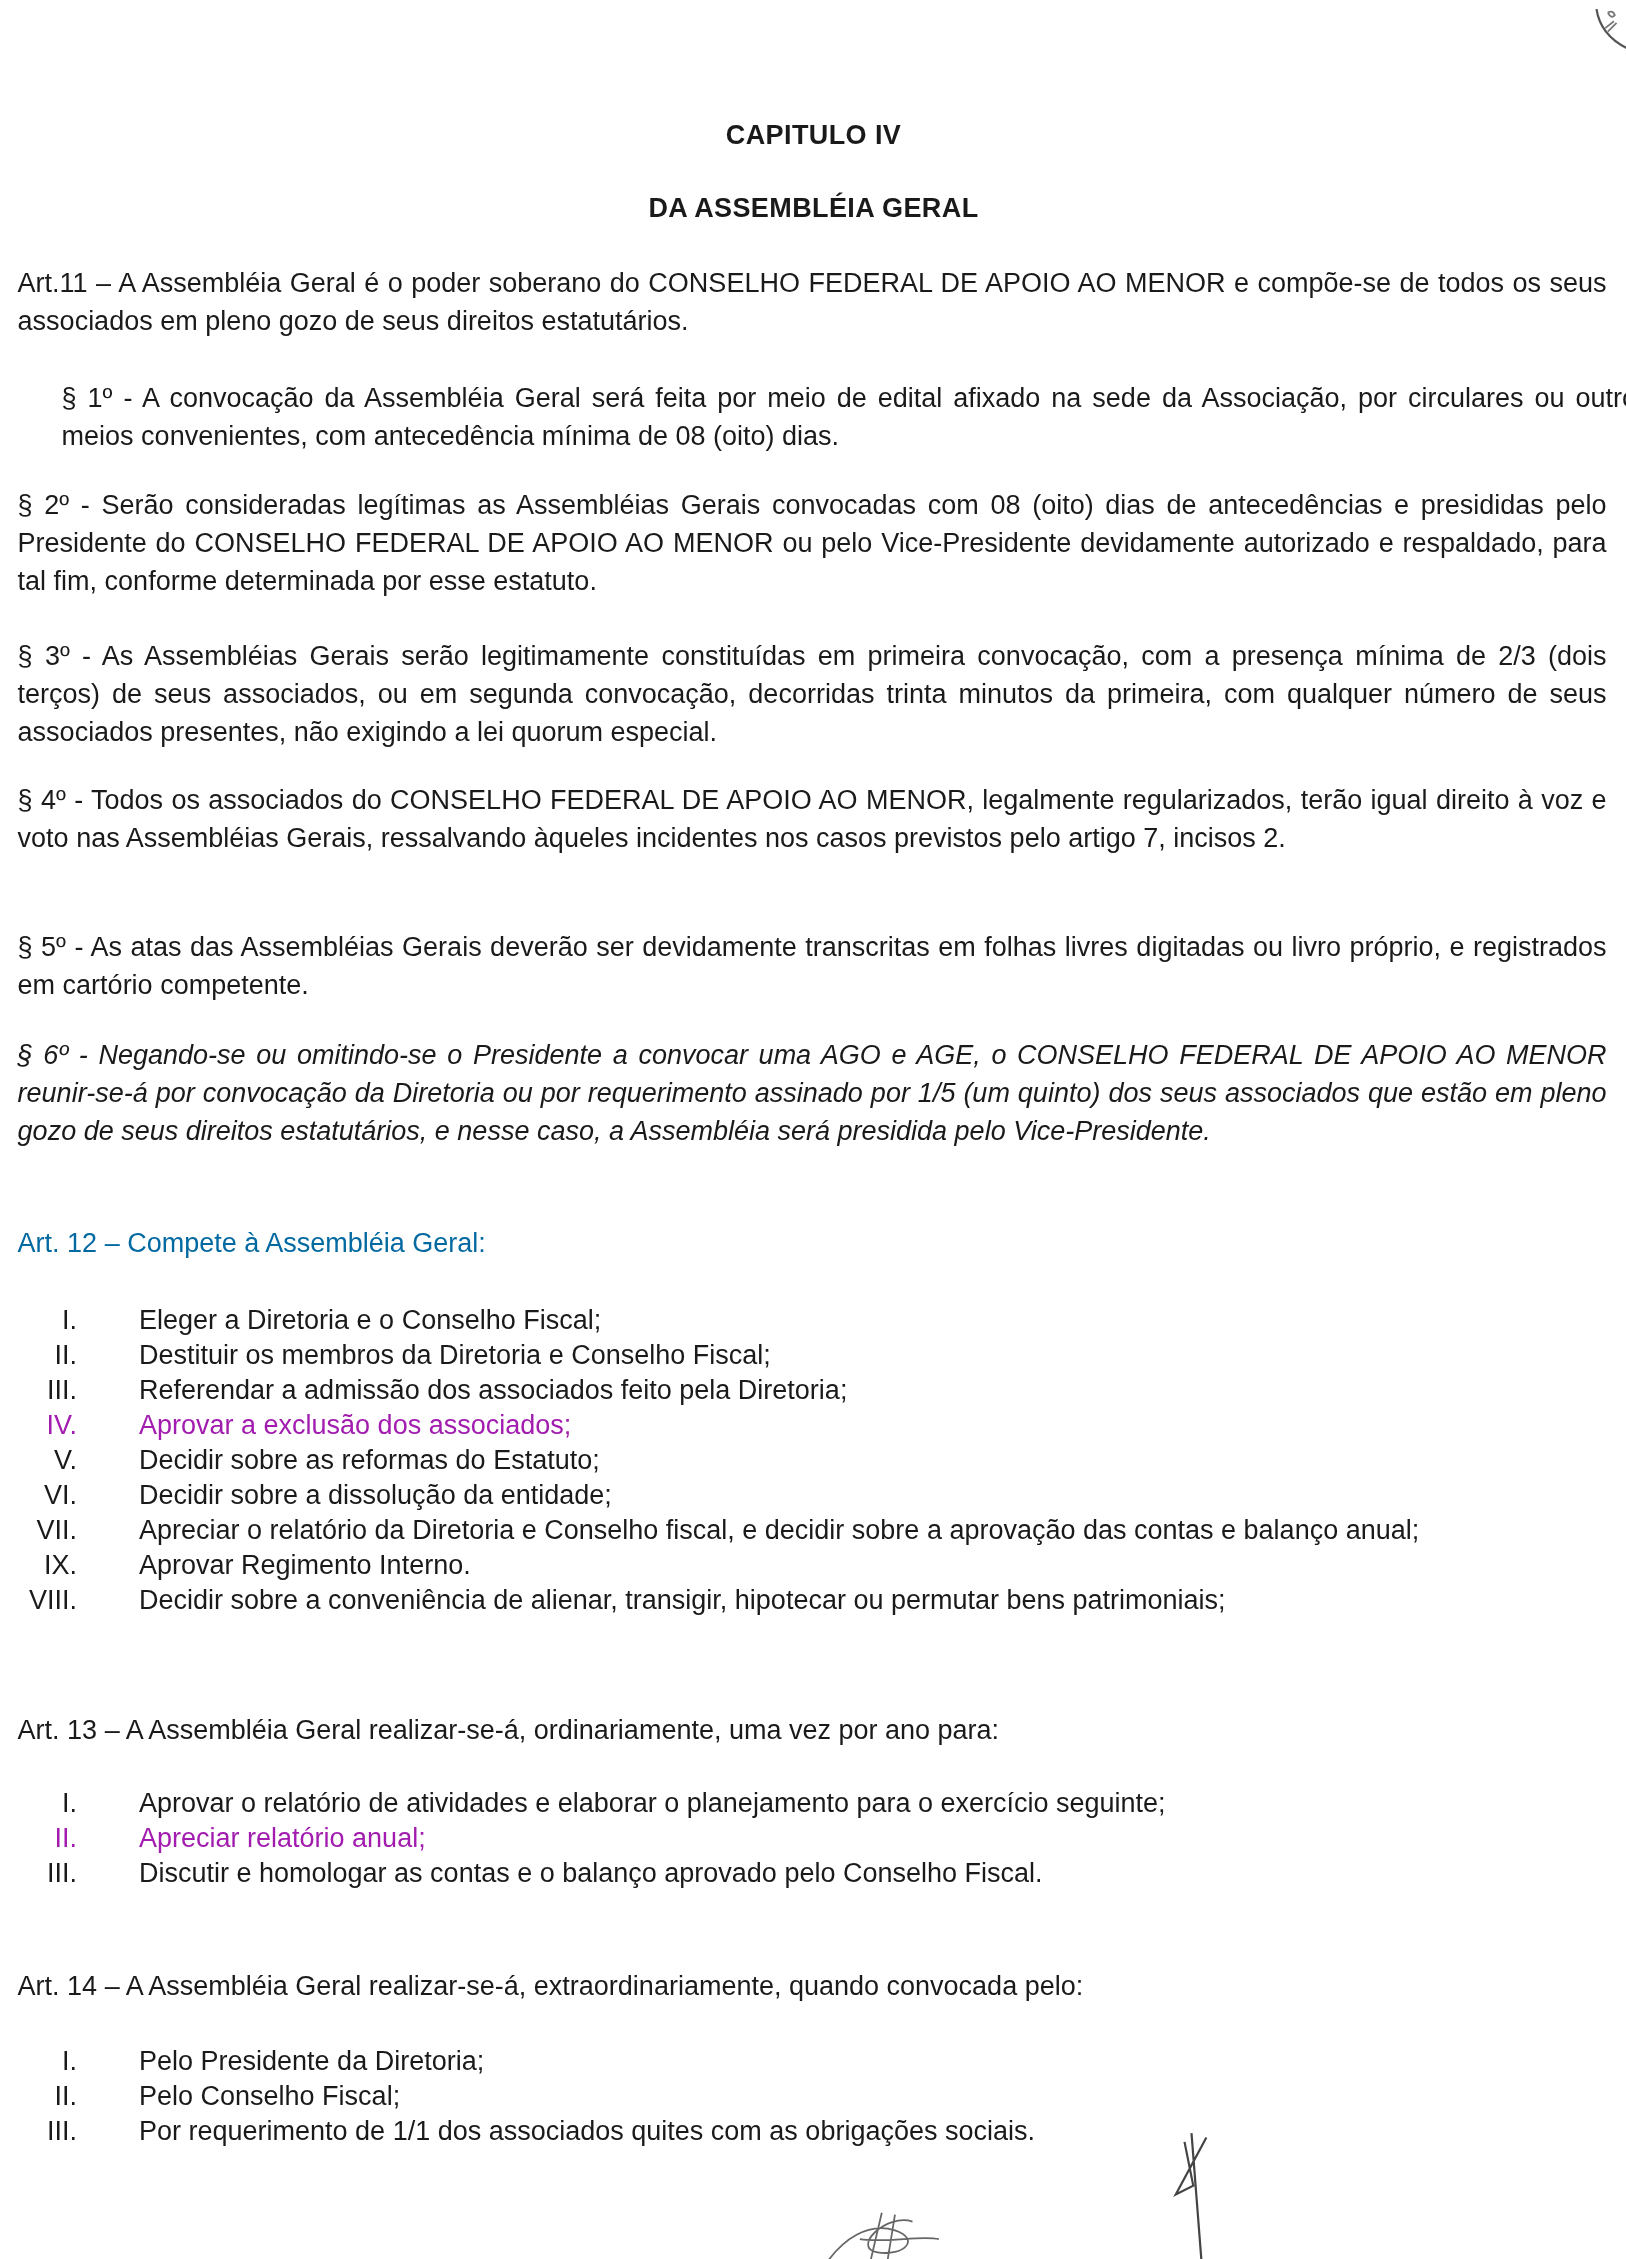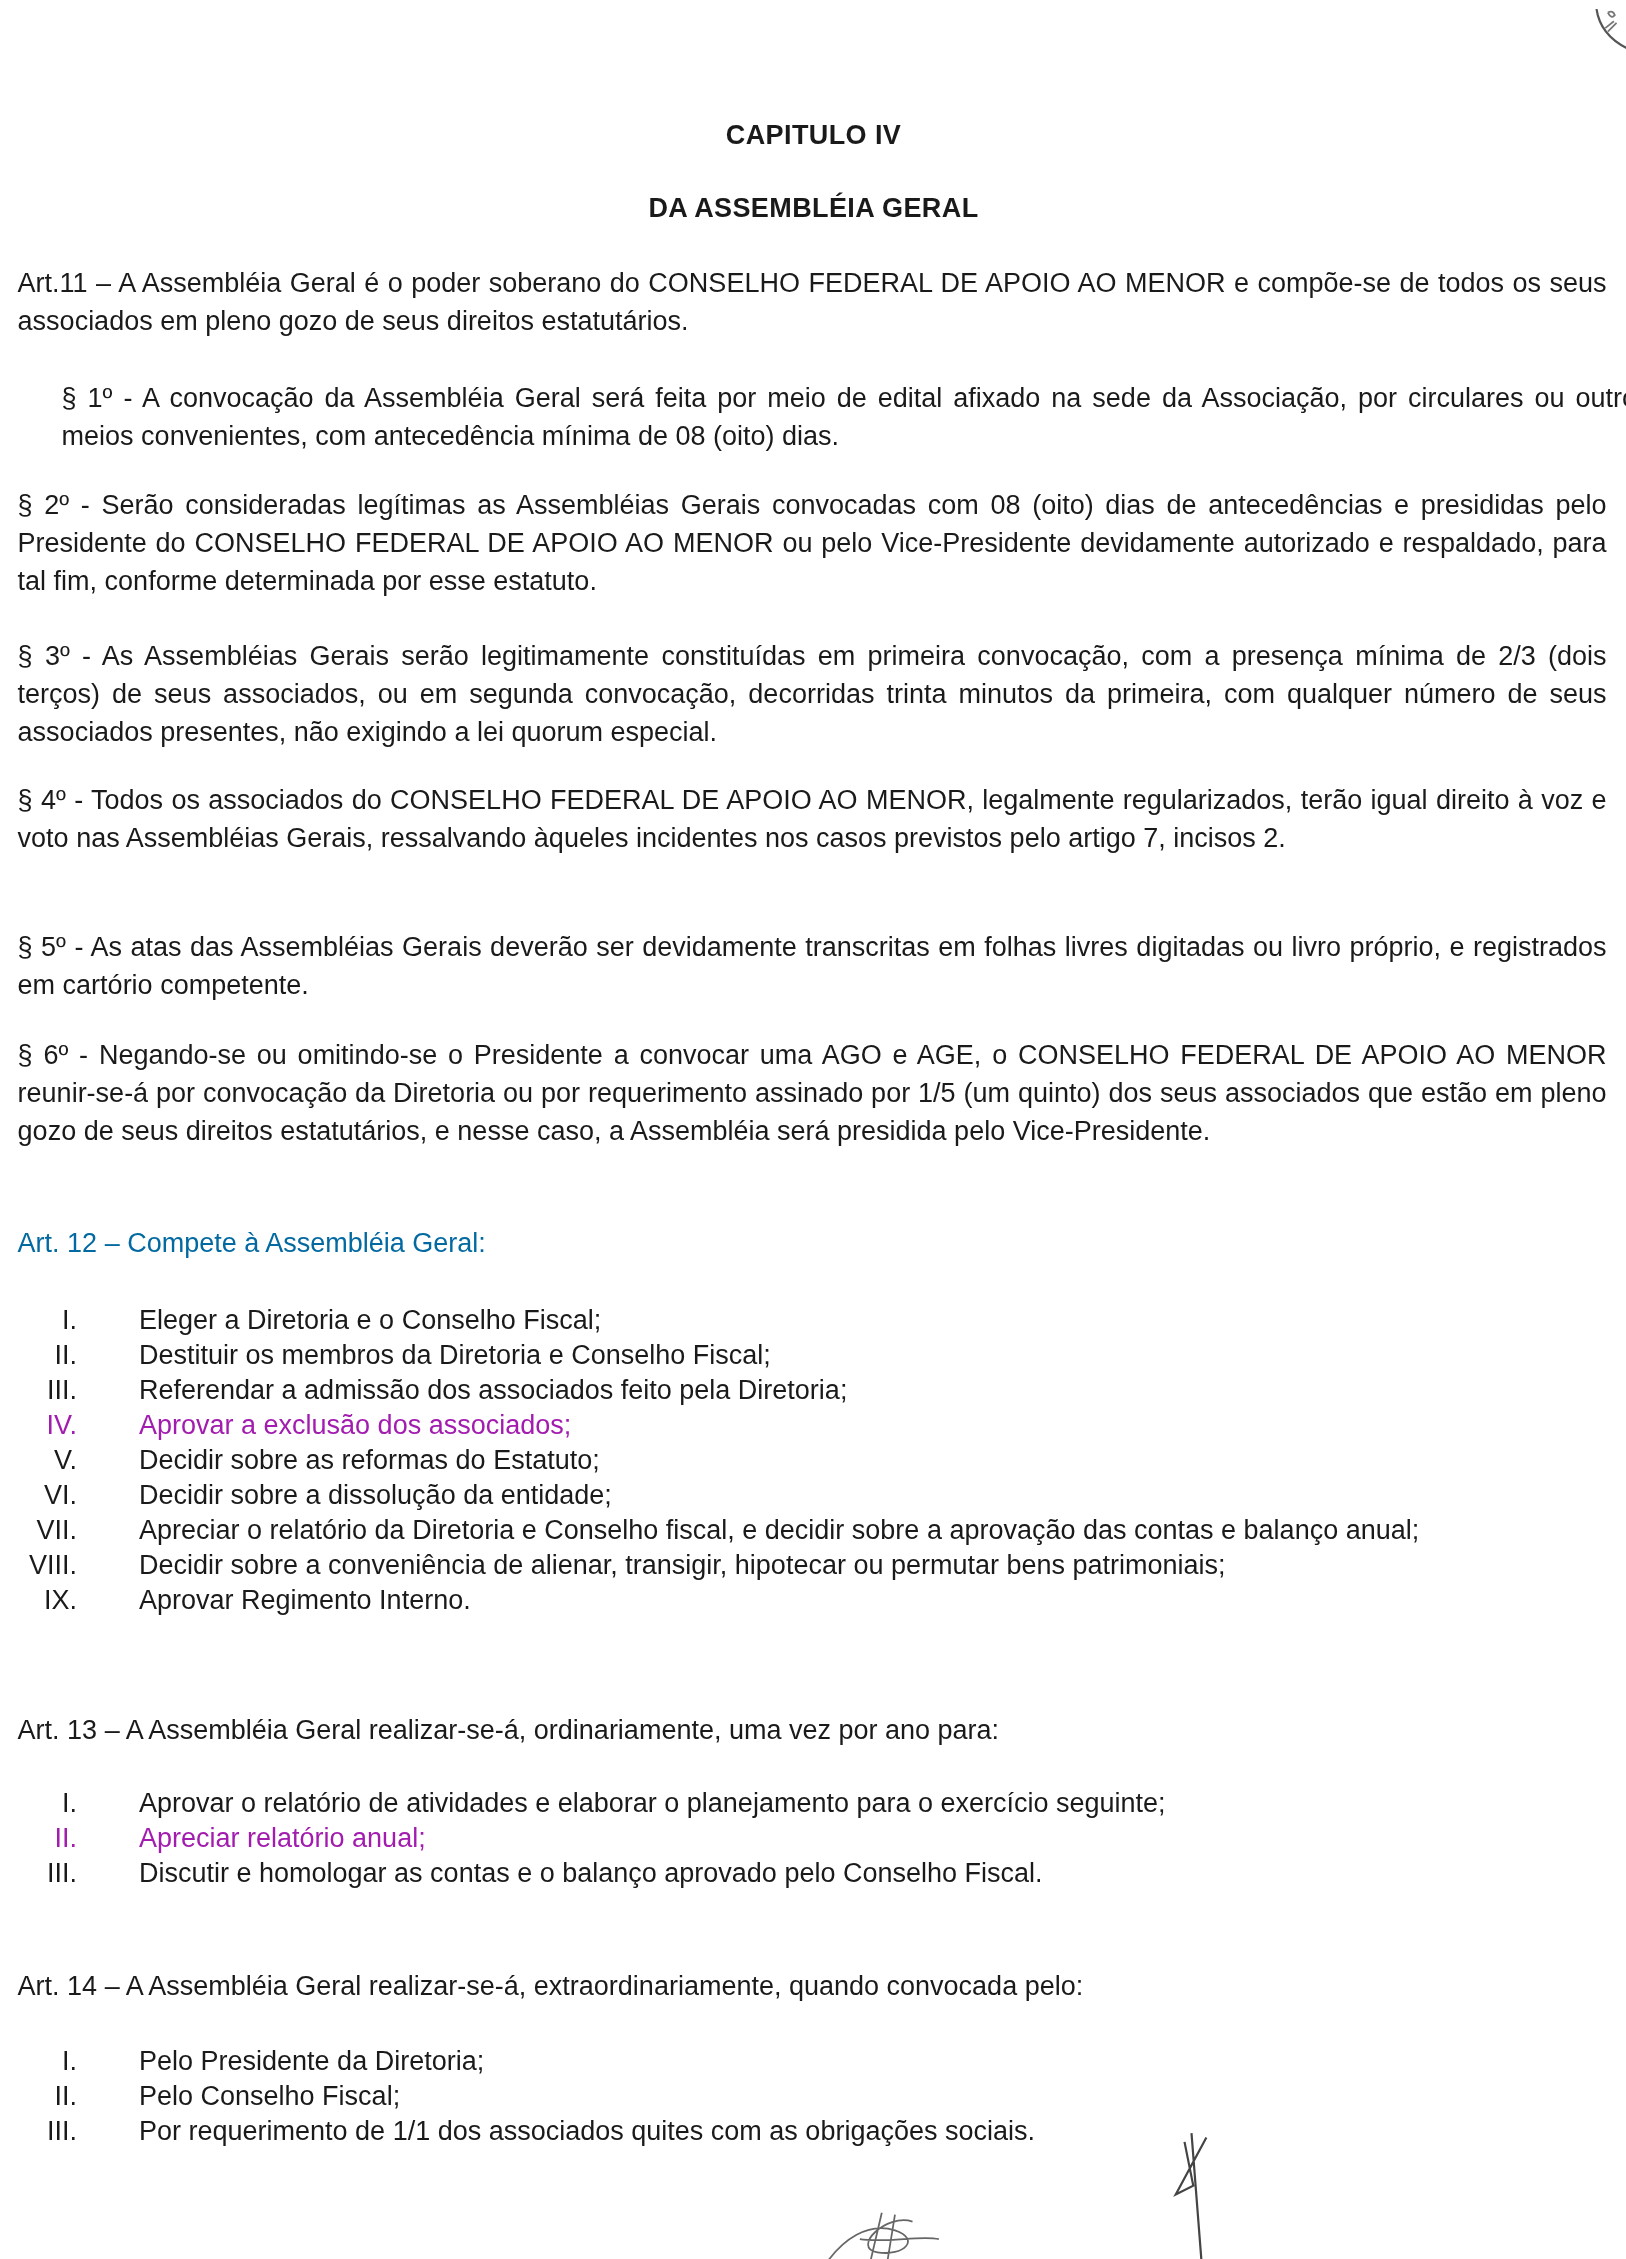--- a/index.html
+++ b/index.html
@@ -31,33 +31,33 @@
 
   <div class="heading" style="top:111px;">CAPITULO IV</div>
   <div class="heading" style="top:184px;">DA ASSEMBLÉIA GERAL</div>
 
   <div class="para" style="top:255px;">Art.11 – A Assembléia Geral é o poder soberano do CONSELHO FEDERAL DE APOIO AO MENOR e compõe-se de todos os seus associados em pleno gozo de seus direitos estatutários.</div>
   <div class="para" style="top:370px;margin-left:44px;">§ 1º - A convocação da Assembléia Geral será feita por meio de edital afixado na sede da Associação, por circulares ou outros meios convenientes, com antecedência mínima de 08 (oito) dias.</div>
   <div class="para" style="top:477px;">§ 2º - Serão consideradas legítimas as Assembléias Gerais convocadas com 08 (oito) dias de antecedências e presididas pelo Presidente do CONSELHO FEDERAL DE APOIO AO MENOR ou pelo Vice-Presidente devidamente autorizado e respaldado, para tal fim, conforme determinada por esse estatuto.</div>
   <div class="para" style="top:628px;">§ 3º - As Assembléias Gerais serão legitimamente constituídas em primeira convocação, com a presença mínima de 2/3 (dois terços) de seus associados, ou em segunda convocação, decorridas trinta minutos da primeira, com qualquer número de seus associados presentes, não exigindo a lei quorum especial.</div>
   <div class="para" style="top:772px;">§ 4º - Todos os associados do CONSELHO FEDERAL DE APOIO AO MENOR, legalmente regularizados, terão igual direito à voz e voto nas Assembléias Gerais, ressalvando àqueles incidentes nos casos previstos pelo artigo 7, incisos 2.</div>
   <div class="para" style="top:919px;">§ 5º - As atas das Assembléias Gerais deverão ser devidamente transcritas em folhas livres digitadas ou livro próprio, e registrados em cartório competente.</div>
-  <div class="para" style="top:1027px;">§ 6º - Negando-se ou omitindo-se o Presidente a convocar uma AGO e AGE, o CONSELHO FEDERAL DE APOIO AO MENOR  reunir-se-á por convocação da Diretoria ou por requerimento assinado por 1/5 (um quinto) dos seus associados que estão em pleno gozo de seus direitos estatutários, e nesse caso, a Assembléia será presidida pelo  Vice-Presidente.</div>
+  <div class="para" style="top:1027px;font-style:italic;">§ 6º - Negando-se ou omitindo-se o Presidente a convocar uma AGO e AGE, o CONSELHO FEDERAL DE APOIO AO MENOR  reunir-se-á por convocação da Diretoria ou por requerimento assinado por 1/5 (um quinto) dos seus associados que estão em pleno gozo de seus direitos estatutários, e nesse caso, a Assembléia será presidida pelo  Vice-Presidente.</div>
 
   <div class="para left" style="top:1215px; color:#0369a1;">Art. 12 – Compete à Assembléia Geral:</div>
   <div class="list" style="top:1294px;">
     <div class="li"><span class="num">I.</span><span>Eleger a Diretoria e o Conselho Fiscal;</span></div>
     <div class="li"><span class="num">II.</span><span>Destituir os membros da Diretoria e Conselho Fiscal;</span></div>
     <div class="li"><span class="num">III.</span><span>Referendar a admissão dos associados feito pela Diretoria;</span></div>
     <div class="li strike-faint"><span class="num">IV.</span><span>Aprovar a exclusão dos associados;</span></div>
     <div class="li"><span class="num">V.</span><span>Decidir sobre as reformas do Estatuto;</span></div>
     <div class="li"><span class="num">VI.</span><span>Decidir sobre a dissolução da entidade;</span></div>
     <div class="li"><span class="num">VII.</span><span>Apreciar o relatório da Diretoria e Conselho fiscal, e decidir sobre a aprovação das contas e balanço anual;</span></div>
+    <div class="li"><span class="num">IX.</span><span>Aprovar Regimento Interno.</span></div>
     <div class="li"><span class="num">VIII.</span><span>Decidir sobre a conveniência de alienar, transigir, hipotecar ou permutar bens patrimoniais;</span></div>
-    <div class="li"><span class="num">IX.</span><span>Aprovar Regimento Interno.</span></div>
   </div>
 
   <div class="para left" style="top:1702px;">Art. 13 – A Assembléia Geral realizar-se-á, ordinariamente, uma vez por ano para:</div>
   <div class="list" style="top:1777px;">
     <div class="li"><span class="num">I.</span><span>Aprovar o relatório de atividades e elaborar o planejamento para o exercício seguinte;</span></div>
     <div class="li strike-faint"><span class="num">II.</span><span>Apreciar relatório anual;</span></div>
     <div class="li"><span class="num">III.</span><span>Discutir e homologar as contas e o balanço aprovado pelo Conselho Fiscal.</span></div>
   </div>
 
   <div class="para left" style="top:1958px;">Art. 14 – A Assembléia Geral realizar-se-á, extraordinariamente, quando convocada pelo:</div>

